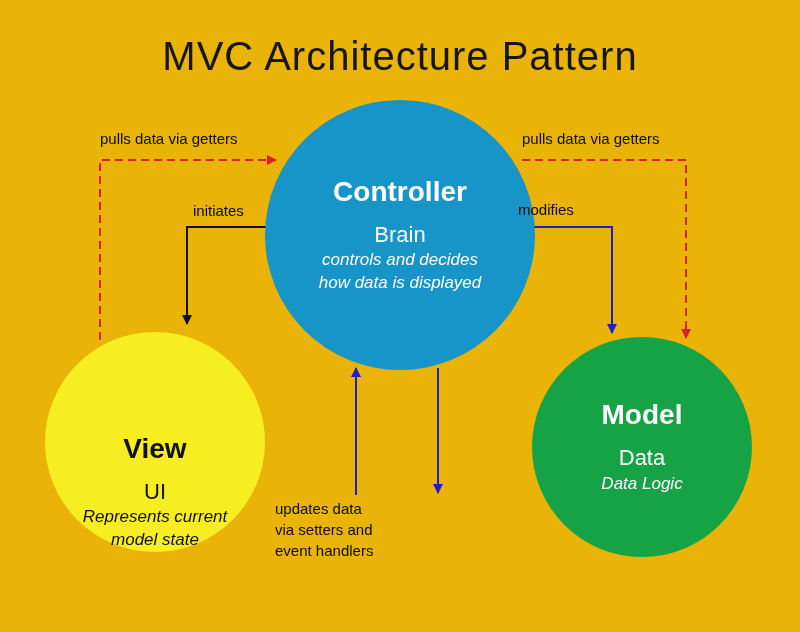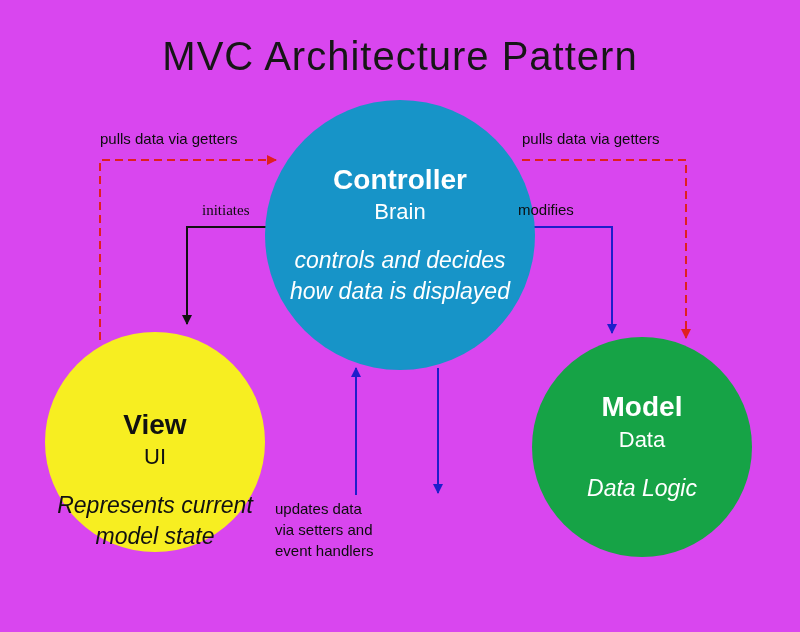--- a/index.html
+++ b/index.html
@@ -1,21 +1,21 @@
 <!DOCTYPE html>
 <html><head>
 <meta charset="utf-8">
 <style>
   * { margin: 0; padding: 0; box-sizing: border-box; }
   html, body { background: #ffffff; font-family: "Liberation Sans", sans-serif; }
   .canvas {
     position: relative;
     width: 800px;
     height: 632px;
-    background: #d946ef;
+    background: #eab308;
     overflow: hidden;
   }
   .title {
     position: absolute;
     top: 34px;
     left: 0;
     width: 100%;
     text-align: center;
     font-size: 40px;
     font-weight: 500;
@@ -34,22 +34,22 @@
   .circle {
     position: absolute;
     border-radius: 50%;
     display: flex;
     flex-direction: column;
     align-items: center;
     justify-content: center;
     text-align: center;
   }
   .circle .node-name { font-weight: 700; font-size: 28px; line-height: 1.2; }
-  .circle .node-role { font-size: 22px; line-height: 1.3; margin-top: 2px; }
-  .circle .node-desc { font-style: italic; font-size: 23px; line-height: 1.35; margin-top: 18px; white-space: pre-line; }
+  .circle .node-role { font-size: 22px; line-height: 1.3; margin-top: 12px; }
+  .circle .node-desc { font-style: italic; font-size: 17px; line-height: 1.35; white-space: pre-line; }
 
   .circle.controller {
     left: 265px; top: 100px; width: 270px; height: 270px;
     background: #1794c8; color: #ffffff;
   }
   .circle.view {
     left: 45px; top: 332px; width: 220px; height: 220px;
     background: #f7ee21; color: #111111; justify-content: flex-end;
   }
   .circle.view .node-desc { font-weight: 400; }
@@ -118,21 +118,21 @@
   <div class="circle model">
     <div class="node-name">Model</div>
     <div class="node-role">Data</div>
     <div class="node-desc">Data Logic</div>
   </div>
 
   <div class="edge-label" style="left:100px; top:128px;">pulls data via getters</div>
 
   <div class="edge-label" style="left:522px; top:128px;">pulls data via getters</div>
 
-  <div class="edge-label" style="left:202px; top:200px;font-family:Liberation Serif, serif;">initiates</div>
+  <div class="edge-label" style="left:193px; top:200px;">initiates</div>
 
   <div class="edge-label" style="left:518px; top:199px;">modifies</div>
 
   <div class="edge-label center" style="left:275px; top:498px; width:160px;">updates data
 via setters and
 event handlers</div>
 
 
 </div>
 

